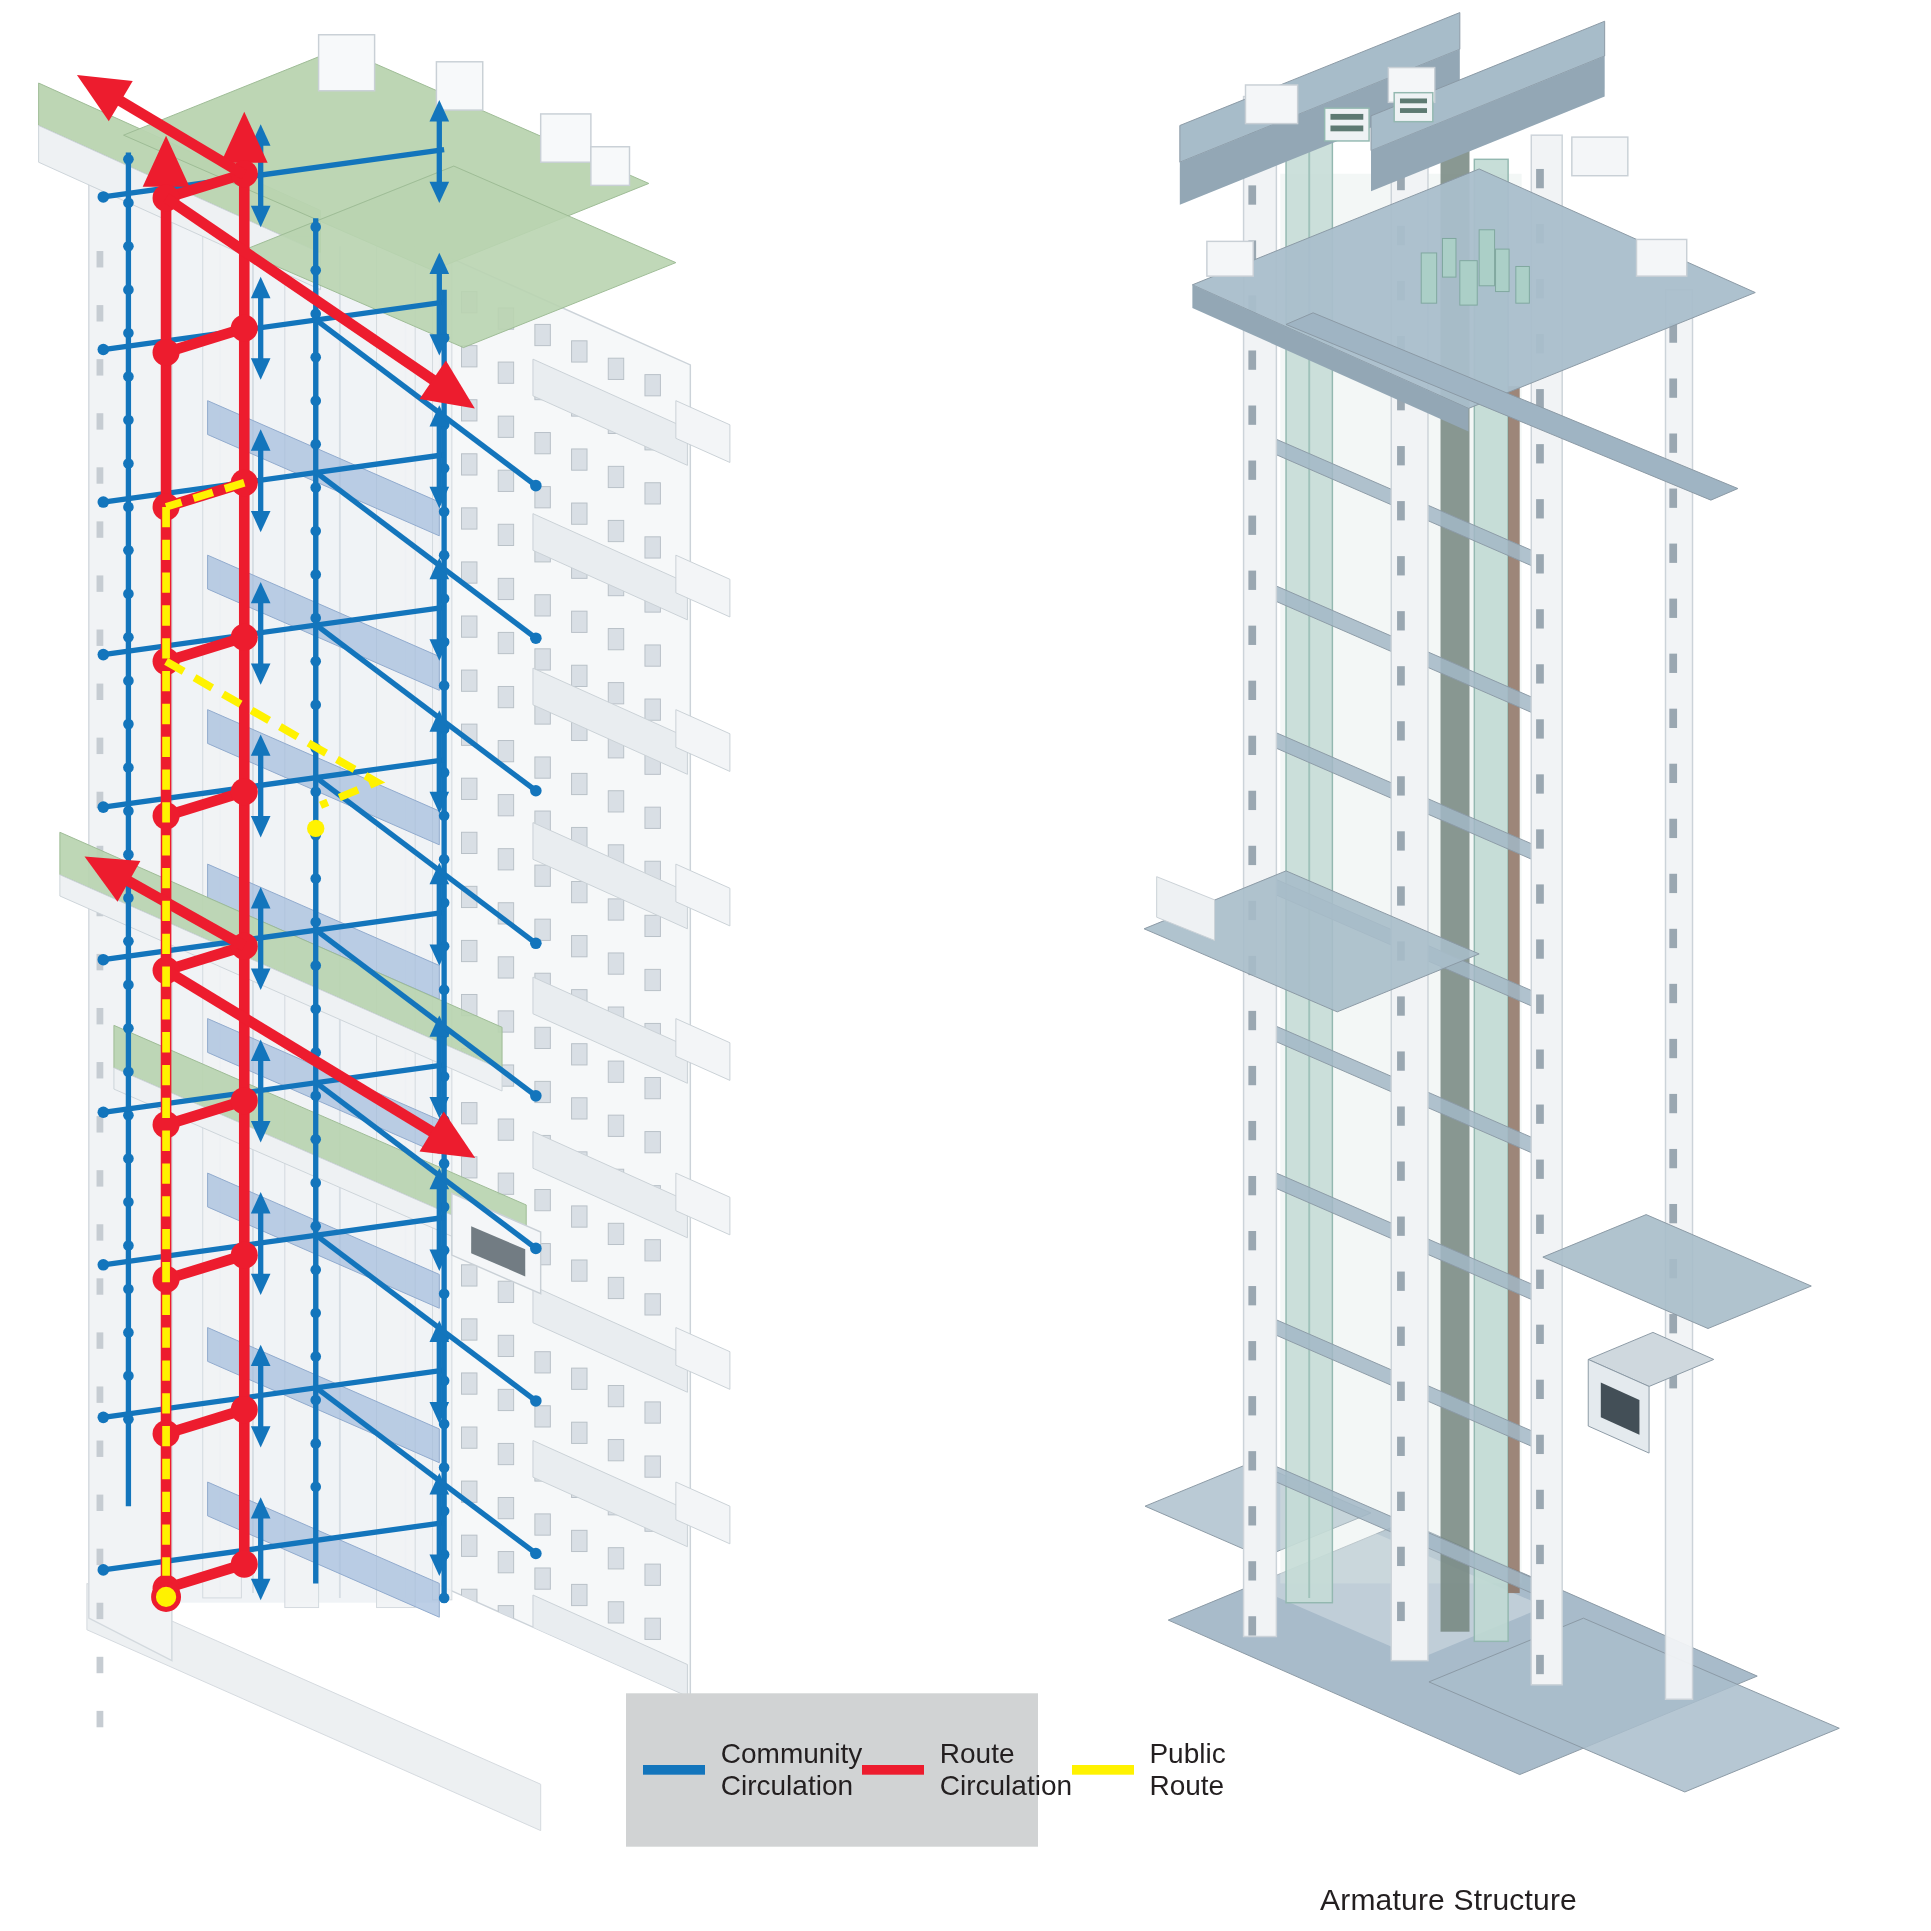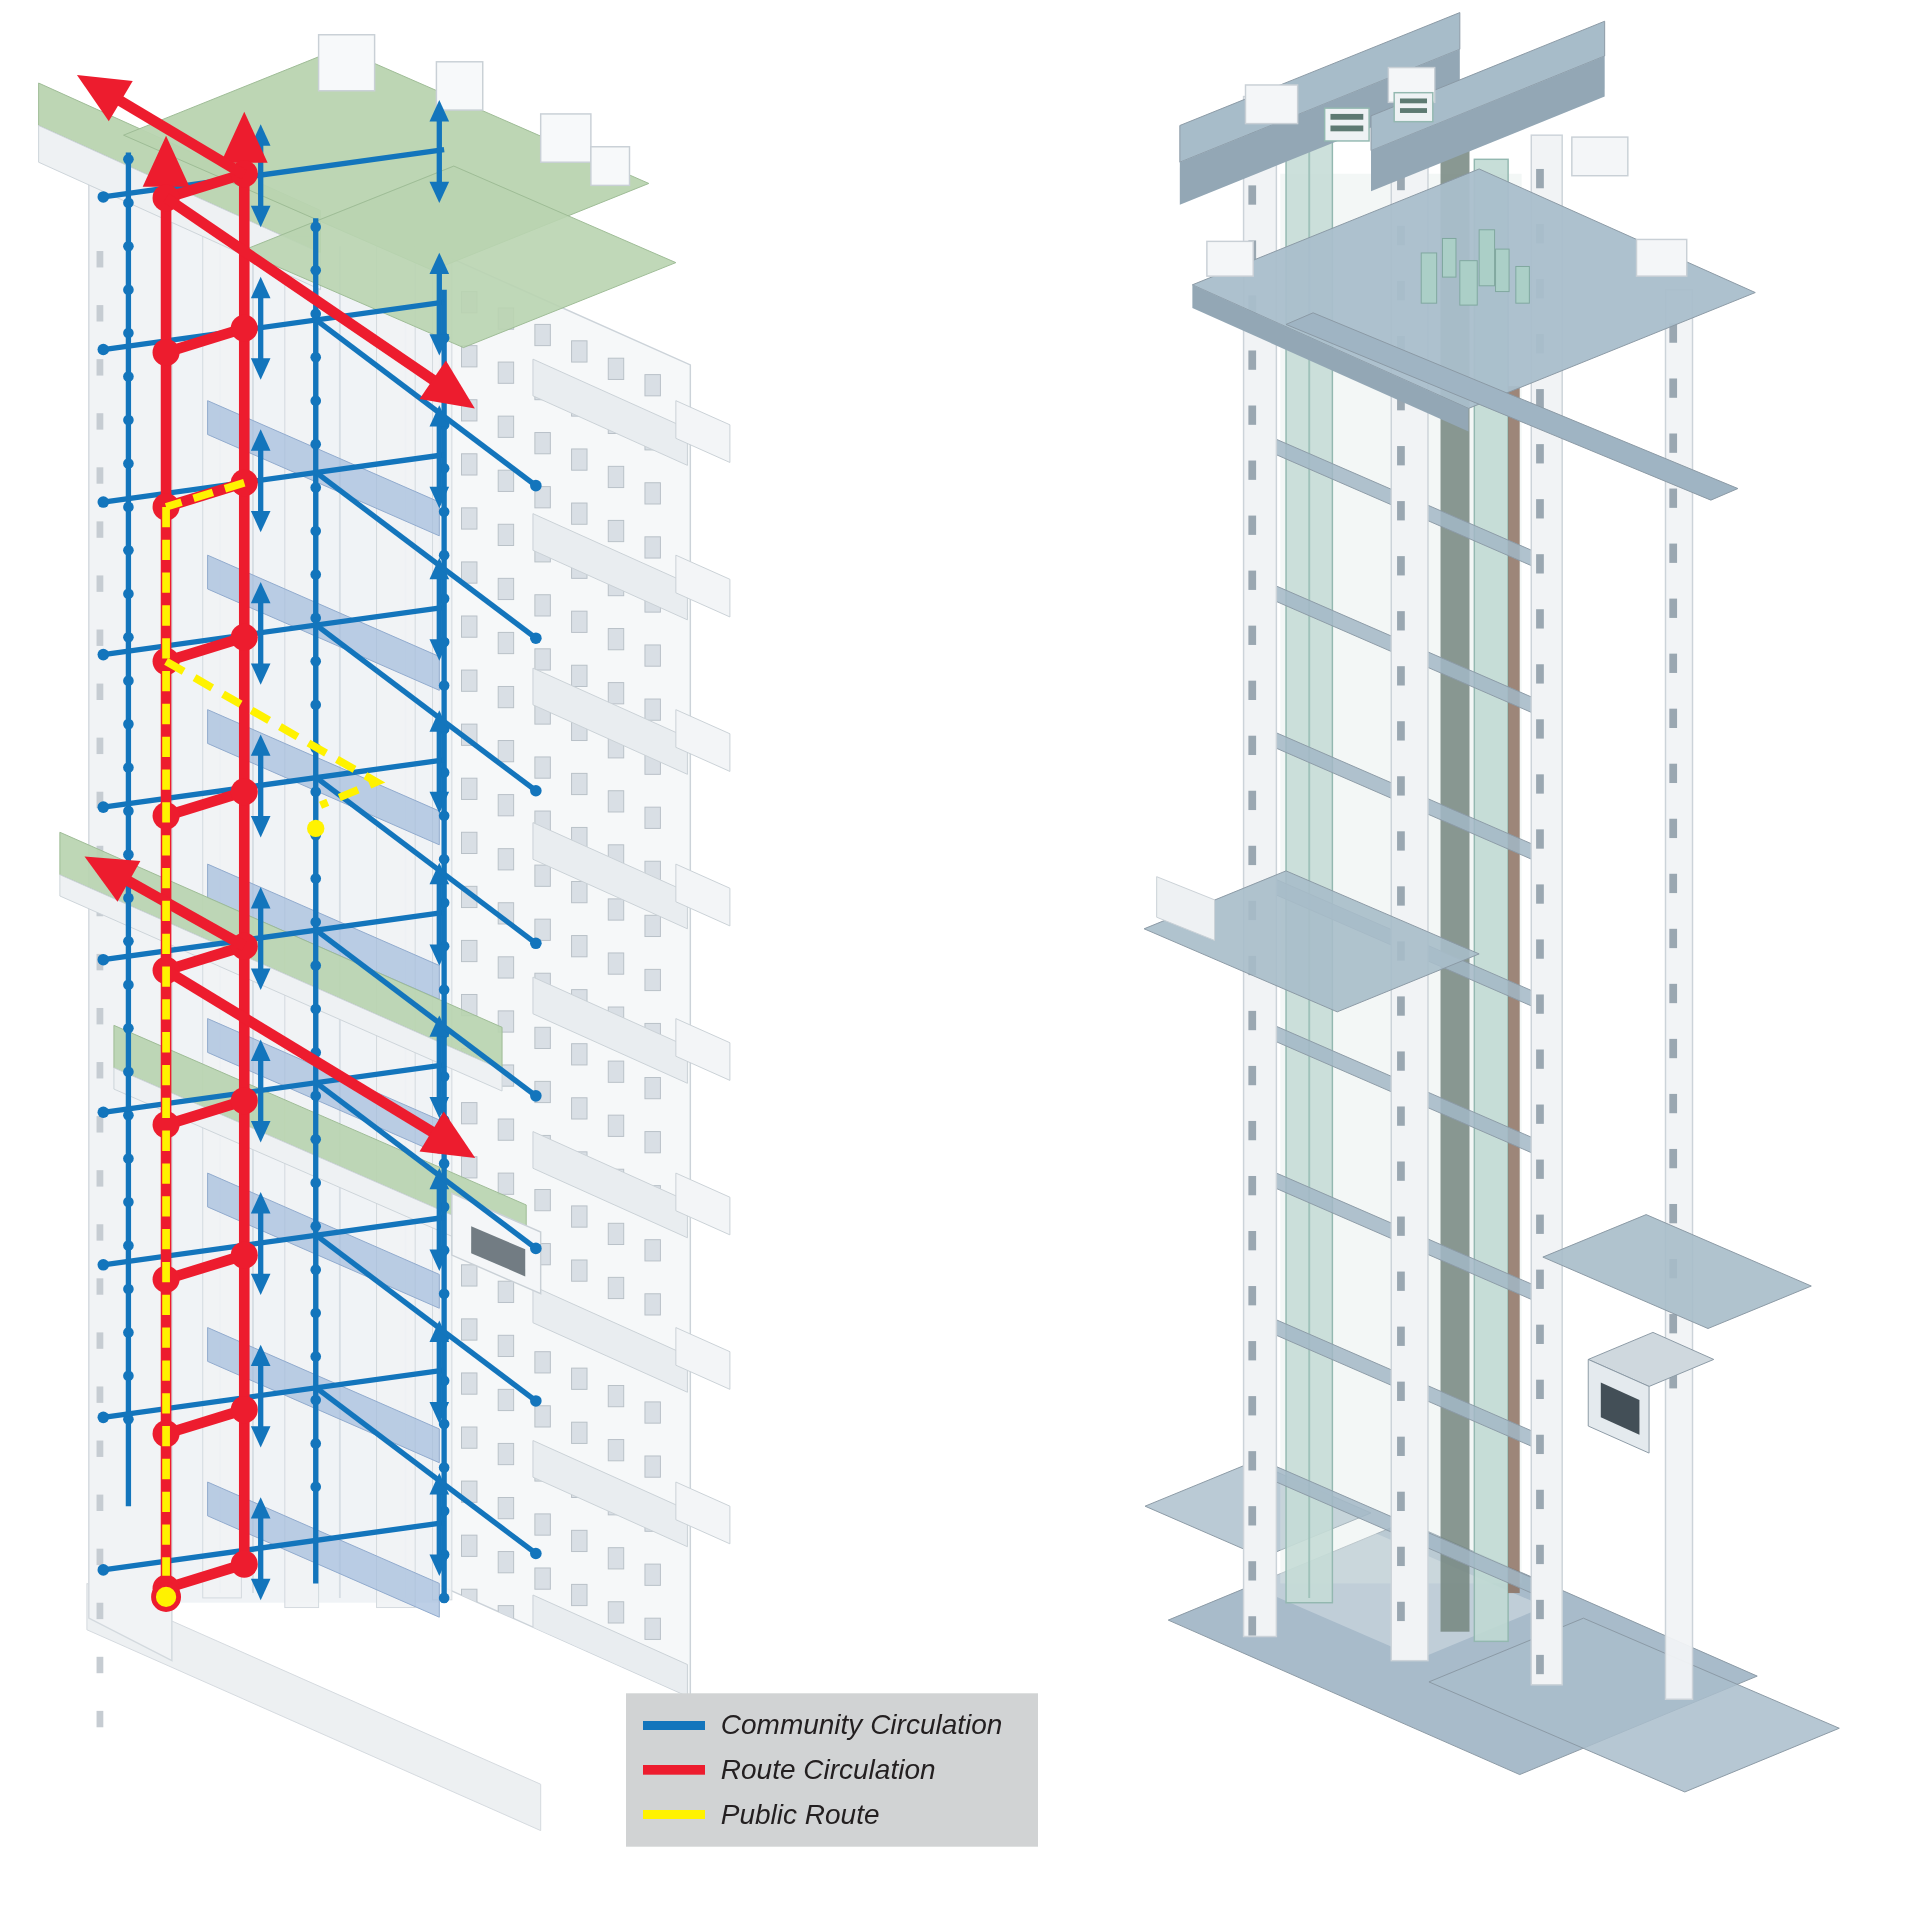--- a/index.html
+++ b/index.html
@@ -6,22 +6,22 @@
   .stage{position:relative;width:1931px;height:1931px;background:#ffffff;overflow:hidden;
          font-family:"Liberation Sans",sans-serif;}
   .stage svg.scene{position:absolute;left:0;top:0;}
   .caption{position:absolute;top:1883px;width:579px;text-align:center;
            font-size:30px;color:#231f20;letter-spacing:0.2px;}
   .caption-left{left:137px;}
   .caption-right{left:1159px;}
   .legend{position:absolute;left:626px;top:1693px;width:412px;height:154px;}
   .legend .legend-bg{position:absolute;left:0;top:0;}
   .legend .rows{position:absolute;left:0;top:0;width:100%;height:100%;
-                display:flex;flex-direction:column;justify-content:space-evenly;
-                padding:3.9px 0 3.9px 17.4px;box-sizing:border-box;font-style:italic;}
+                display:flex;flex-direction:row;justify-content:space-evenly;
+                padding:3.9px 0 3.9px 17.4px;box-sizing:border-box;}
   .legend .row{display:flex;align-items:center;}
   .legend .swatch{margin-right:15.4px;flex:0 0 auto;display:block;}
   .legend .lab{font-size:28px;color:#231f20;}
 </style>
 </head>
 <body>
 
 <div class="stage">
 
 <svg class="scene" width="1931" height="1931" viewBox="0 0 2000 2000">
@@ -400,15 +400,16 @@
     </div>
     <div class="row">
       <svg class="swatch" width="62" height="9.7" viewBox="0 0 64 10">
         <rect width="64" height="10" fill="#fff200"></rect>
       </svg>
       <span class="lab">Public Route</span>
     </div>
   </div>
 </div>
 
+<div class="caption caption-right">Armature Structure</div>
 
 </div>
 
 
 </body></html>

